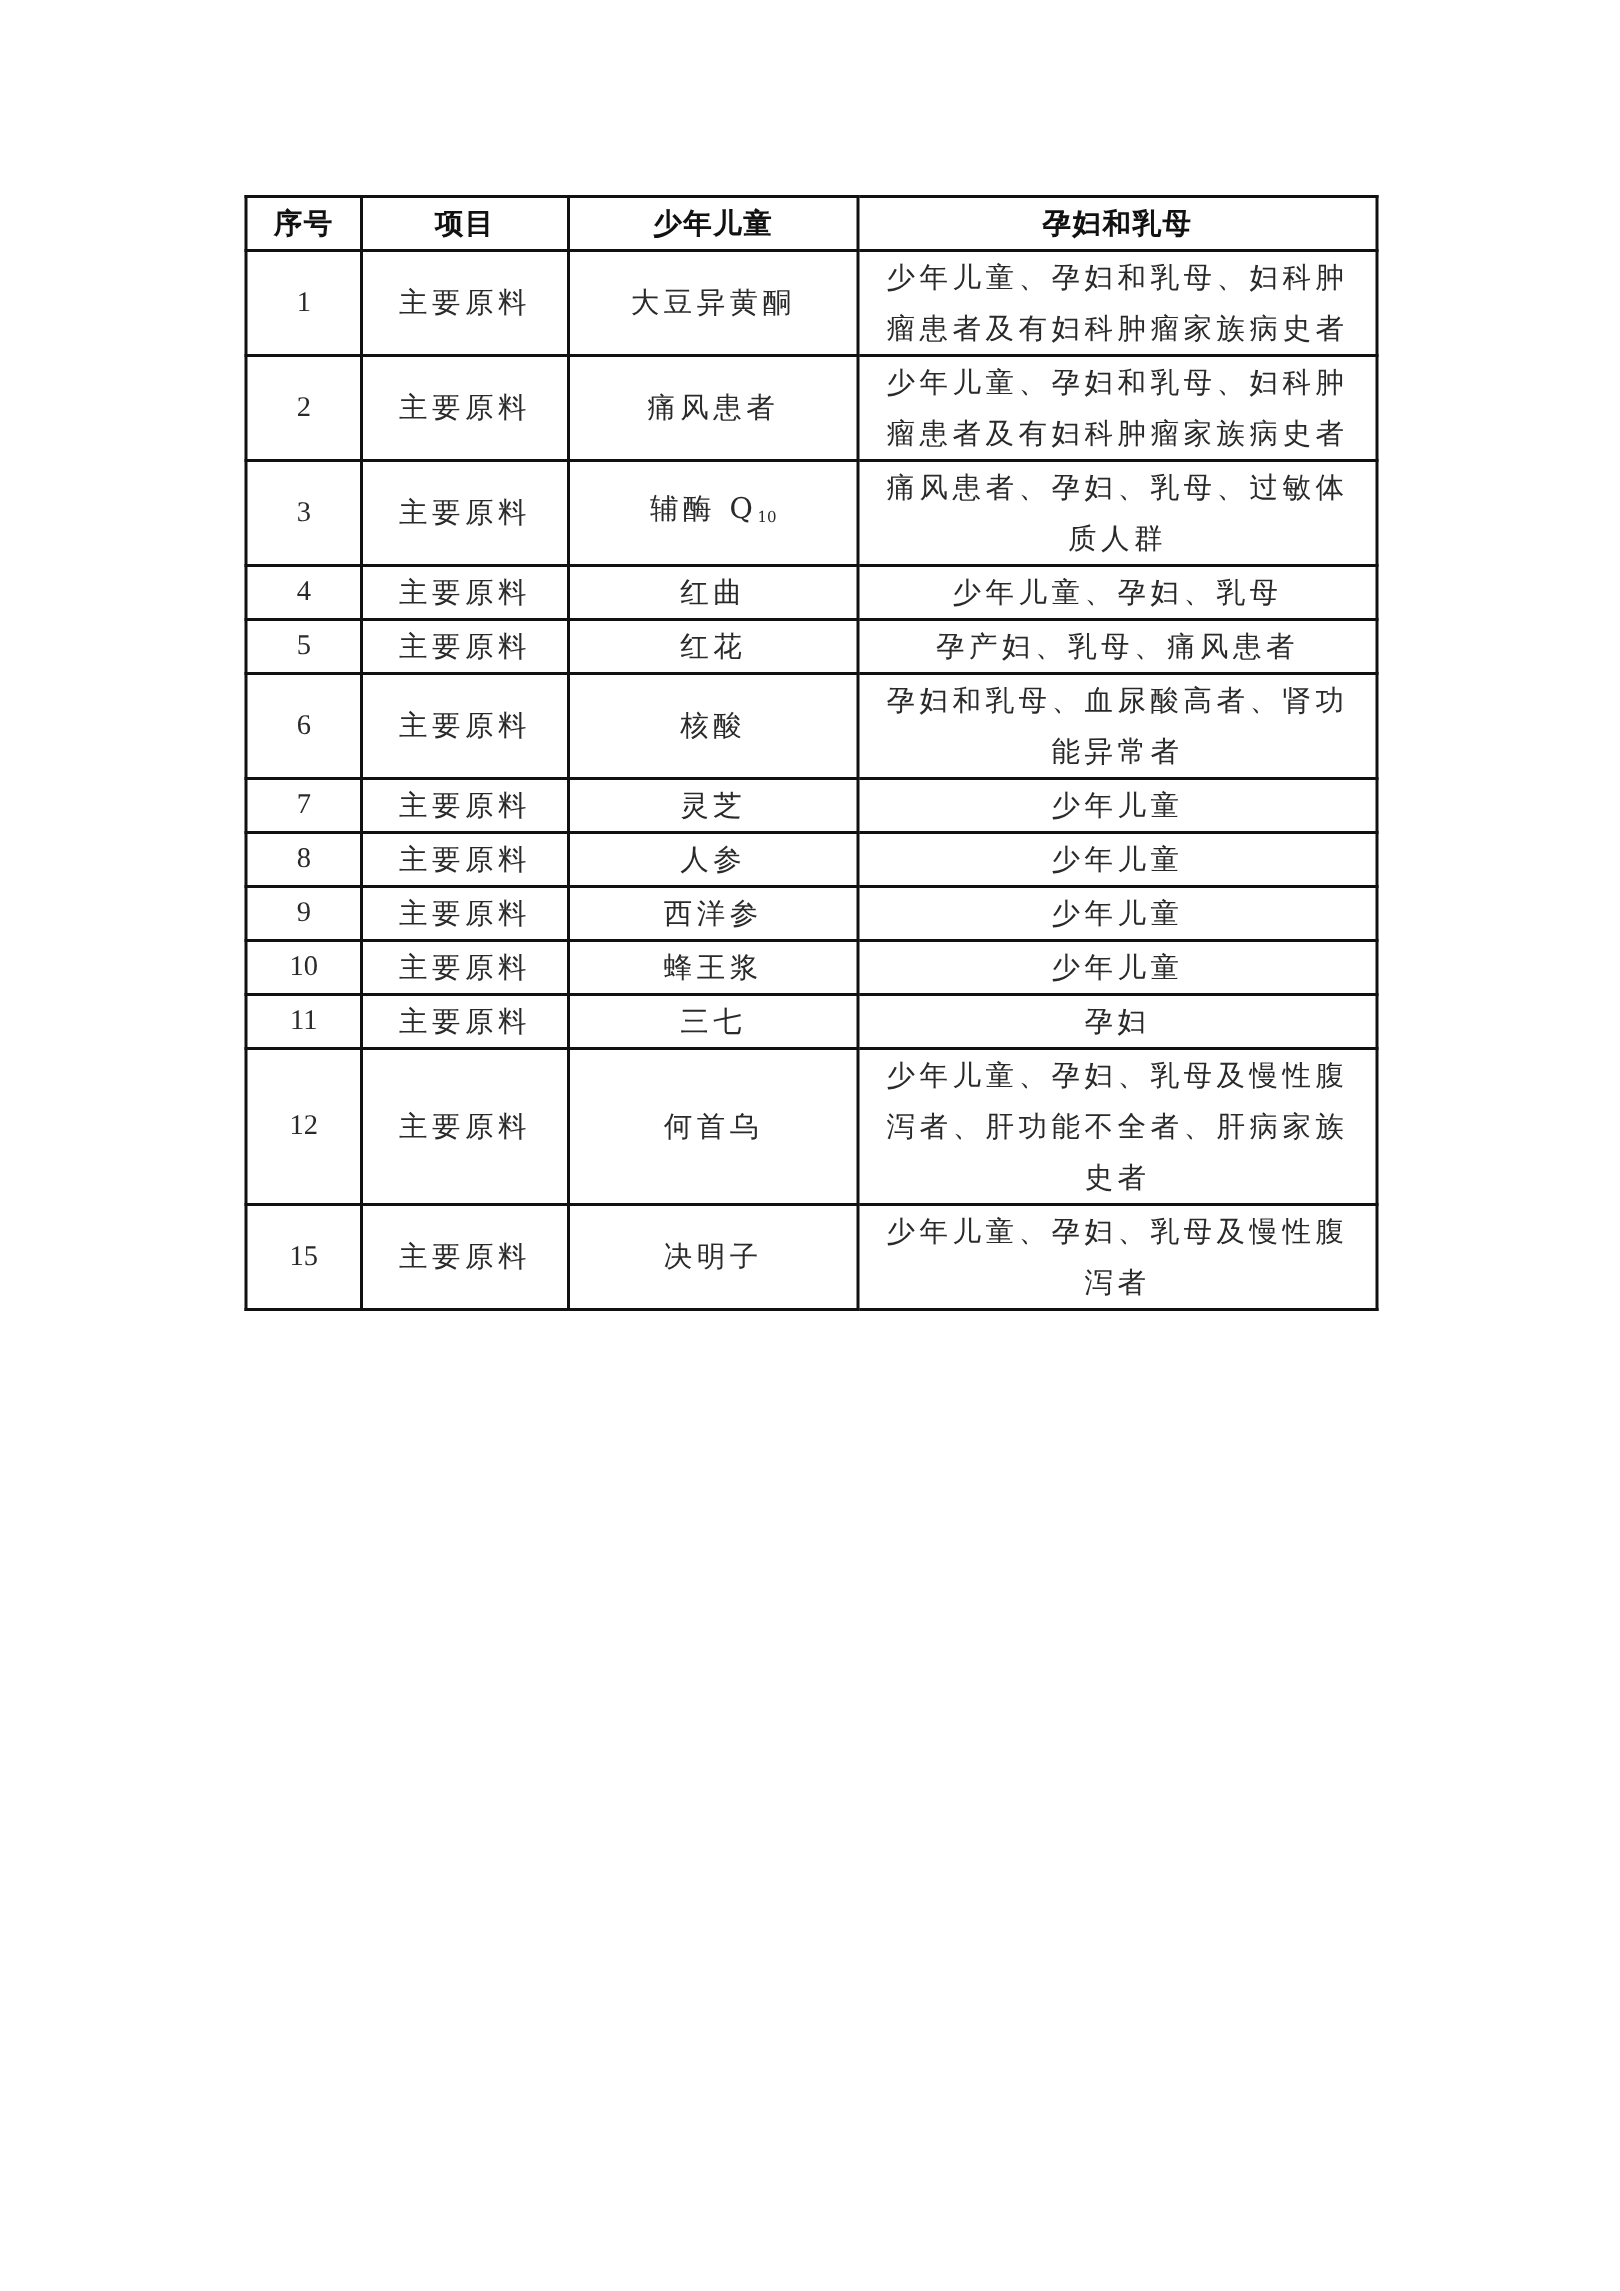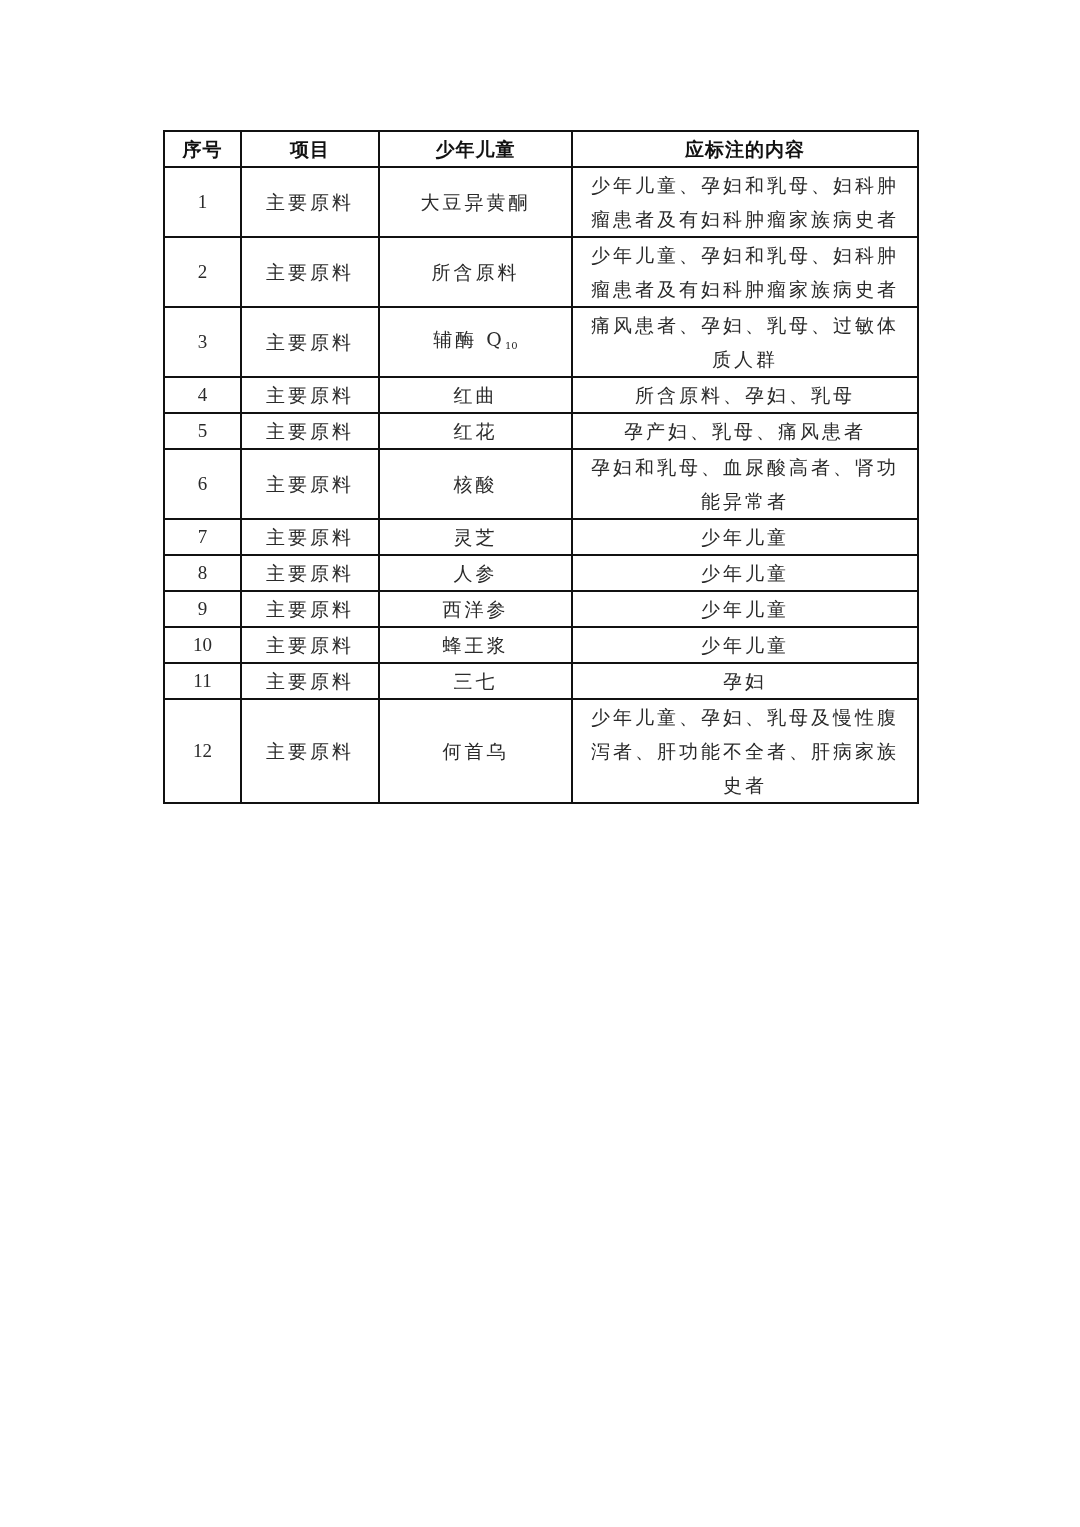--- a/index.html
+++ b/index.html
@@ -30,47 +30,47 @@
       <col class="c1">
       <col class="c2">
       <col class="c3">
       <col class="c4">
     </colgroup>
   <thead>
     <tr>
       <th>序号</th>
       <th>项目</th>
       <th>少年儿童</th>
-      <th>应标注的内容</th>
+      <th>孕妇和乳母</th>
     </tr>
   </thead>
   <tbody>
     <tr style="height:70px">
       <td class="num">1</td>
       <td>主要原料</td>
       <td>大豆异黄酮</td>
       <td class="content">少年儿童、孕妇和乳母、妇科肿瘤患者及有妇科肿瘤家族病史者</td>
     </tr>
     <tr style="height:70px">
       <td class="num">2</td>
       <td>主要原料</td>
-      <td>所含原料</td>
+      <td>痛风患者</td>
       <td class="content">少年儿童、孕妇和乳母、妇科肿瘤患者及有妇科肿瘤家族病史者</td>
     </tr>
     <tr style="height:70px">
       <td class="num">3</td>
       <td>主要原料</td>
       <td><span>辅酶 Q</span><sub class="small">10</sub></td>
       <td class="content">痛风患者、孕妇、乳母、过敏体质人群</td>
     </tr>
     <tr style="height:36px">
       <td class="num">4</td>
       <td>主要原料</td>
       <td>红曲</td>
-      <td class="content">所含原料、孕妇、乳母</td>
+      <td class="content">少年儿童、孕妇、乳母</td>
     </tr>
     <tr style="height:36px">
       <td class="num">5</td>
       <td>主要原料</td>
       <td>红花</td>
       <td class="content">孕产妇、乳母、痛风患者</td>
     </tr>
     <tr style="height:70px">
       <td class="num">6</td>
       <td>主要原料</td>
@@ -106,14 +106,20 @@
       <td>主要原料</td>
       <td>三七</td>
       <td class="content">孕妇</td>
     </tr>
     <tr style="height:104px">
       <td class="num">12</td>
       <td>主要原料</td>
       <td>何首乌</td>
       <td class="content">少年儿童、孕妇、乳母及慢性腹泻者、肝功能不全者、肝病家族史者</td>
     </tr>
+    <tr style="height:70px">
+      <td class="num">15</td>
+      <td>主要原料</td>
+      <td>决明子</td>
+      <td class="content">少年儿童、孕妇、乳母及慢性腹泻者</td>
+    </tr>
   </tbody>
 </table>
 
 </body></html>

